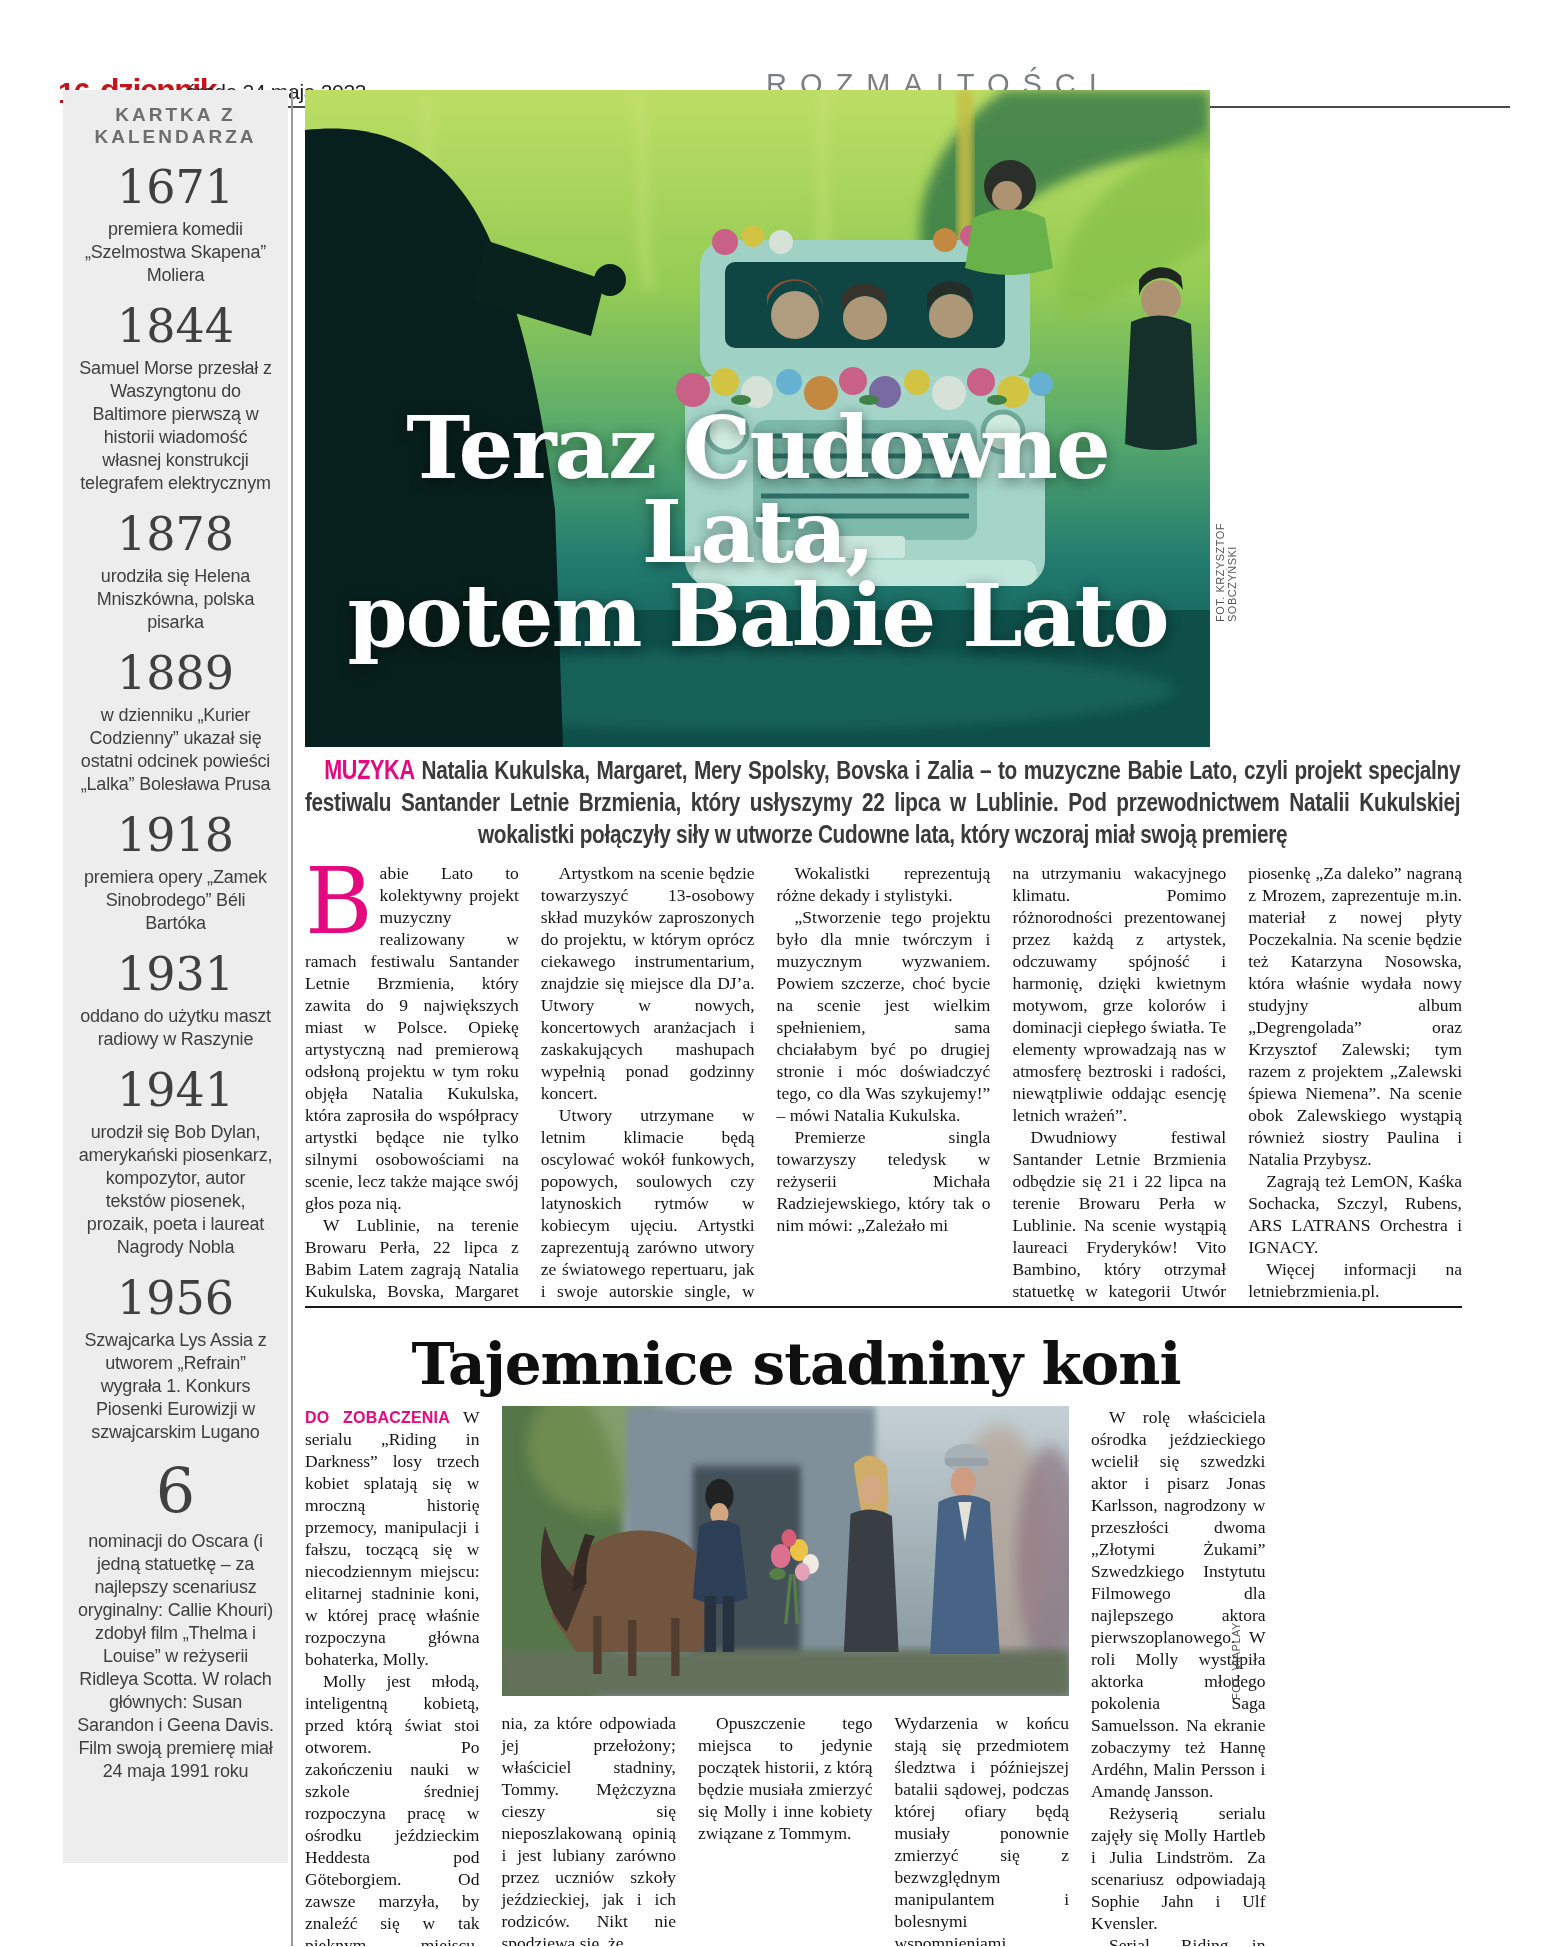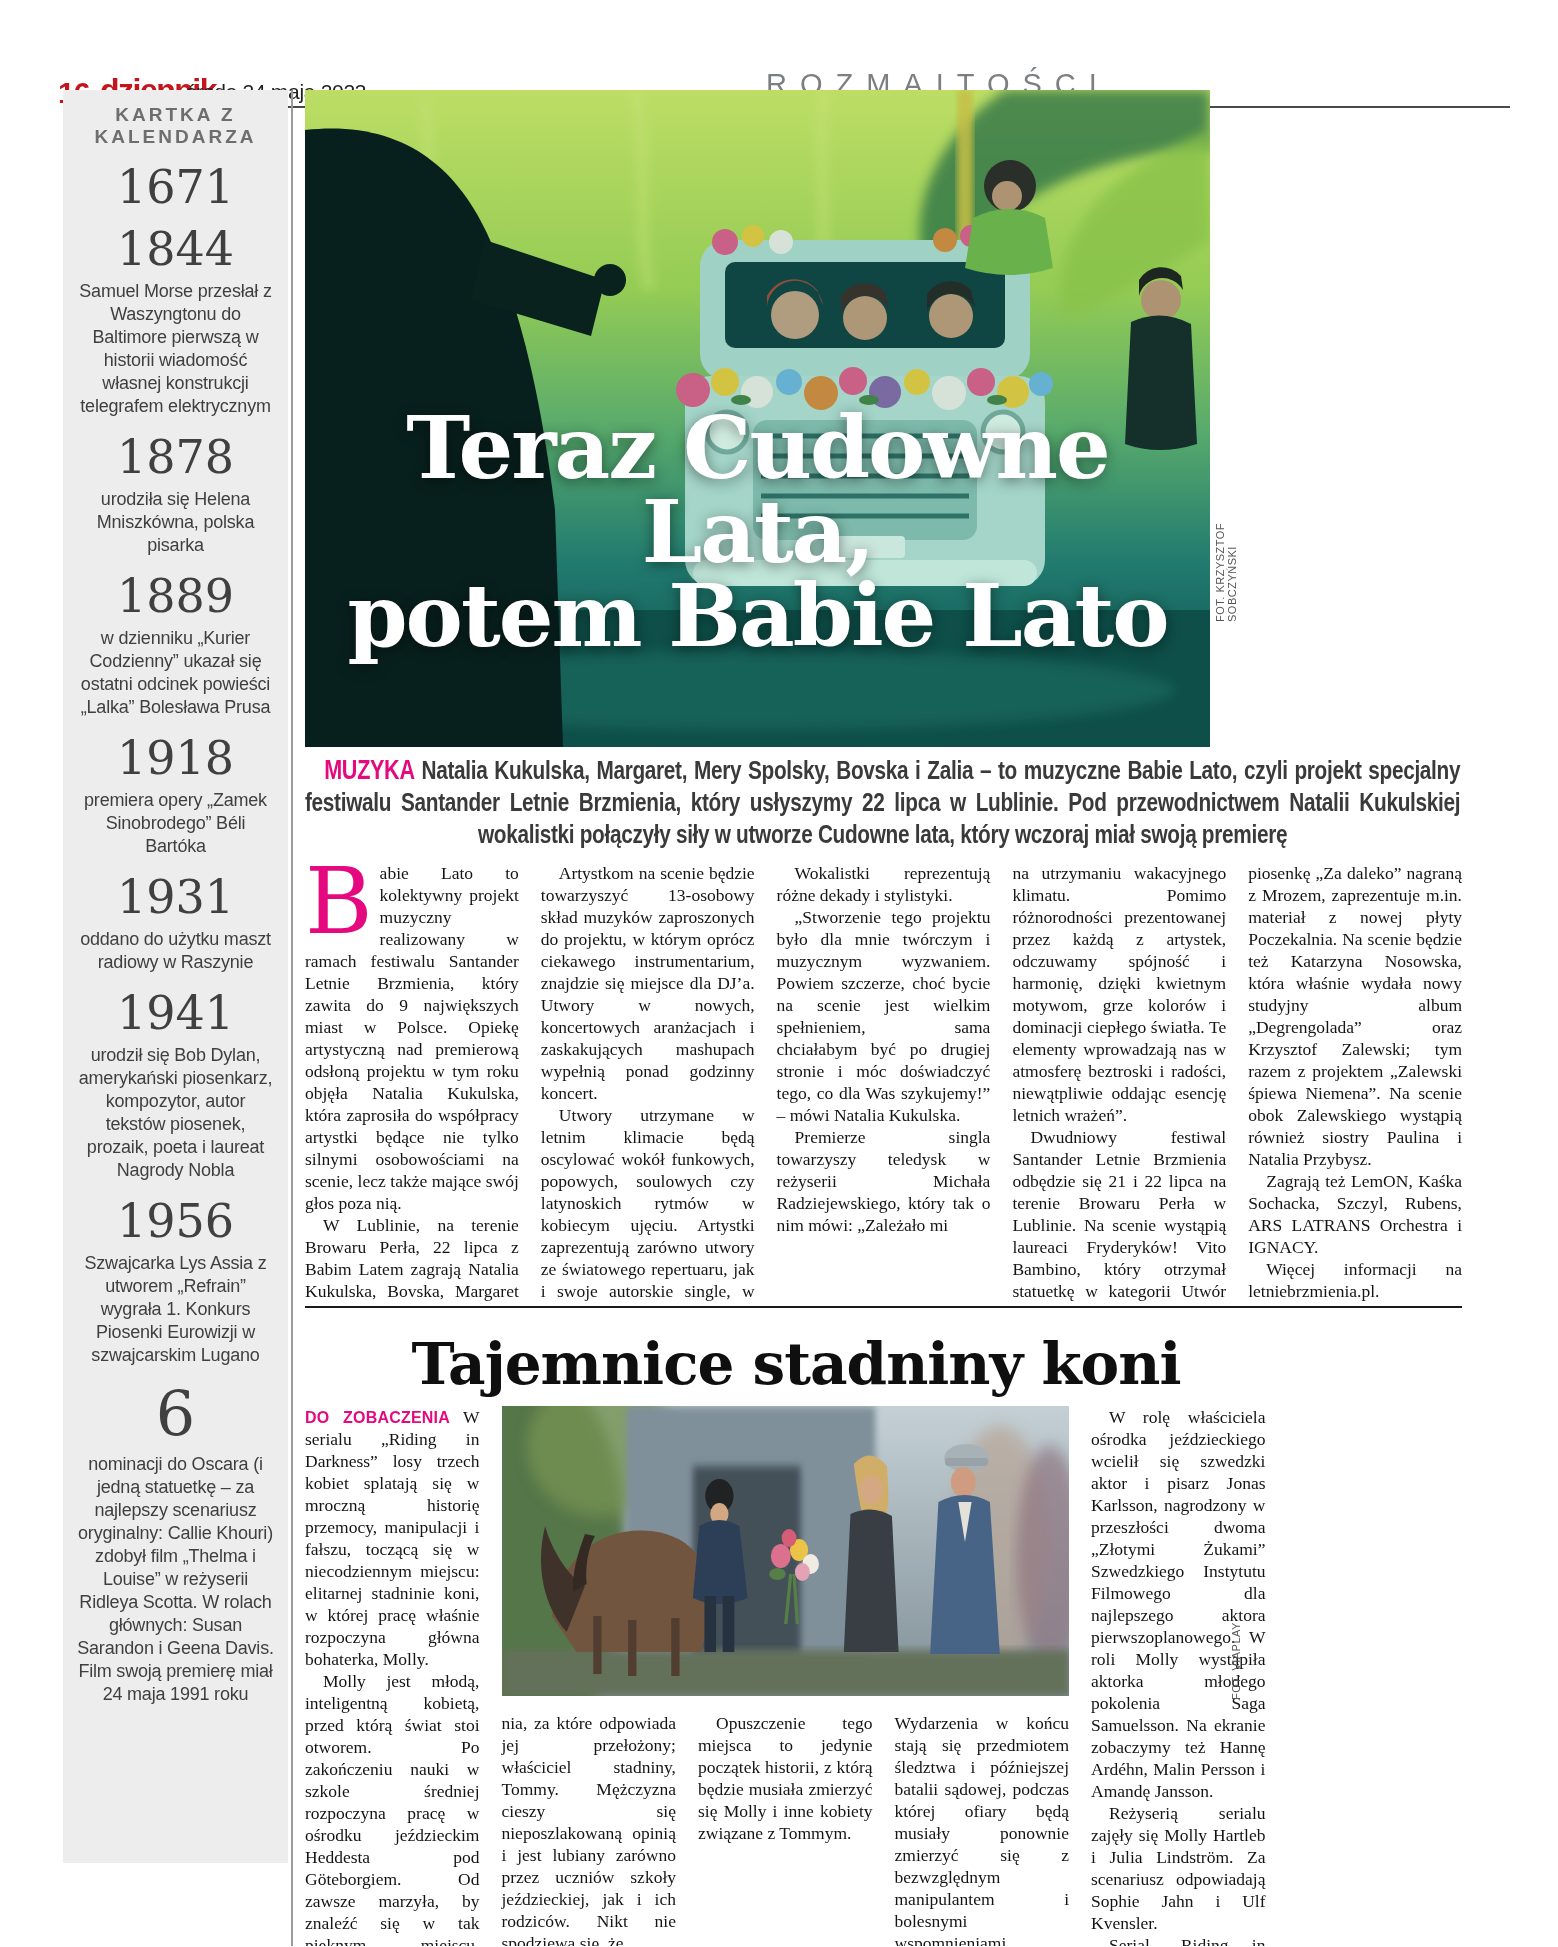--- a/index.html
+++ b/index.html
@@ -75,20 +75,21 @@
   <div class="abs masthead-sub">WSCHODNI</div>
   <div class="abs issue-date">środa 24 maja 2023</div>
   <div class="abs header-rule"></div>
   <div class="abs section-name">ROZMAITOŚCI</div>
   <div class="abs section-bar"></div>
 
   <aside class="abs sidebar">
     <h2 class="sidebar-title">KARTKA Z KALENDARZA</h2>
     <div id="calendar-entries">
         <div class="cal-year">1671</div>
+        <div class="cal-text">premiera komedii „Szelmostwa Skapena” Moliera</div>
         <div class="cal-year">1844</div>
         <div class="cal-text">Samuel Morse przesłał z Waszyngtonu do Baltimore pierwszą w historii wiadomość własnej konstrukcji telegrafem elektrycznym</div>
         <div class="cal-year">1878</div>
         <div class="cal-text">urodziła się Helena Mniszkówna, polska pisarka</div>
         <div class="cal-year">1889</div>
         <div class="cal-text">w dzienniku „Kurier Codzienny” ukazał się ostatni odcinek powieści „Lalka” Bolesława Prusa</div>
         <div class="cal-year">1918</div>
         <div class="cal-text">premiera opery „Zamek Sinobrodego” Béli Bartóka</div>
         <div class="cal-year">1931</div>
         <div class="cal-text">oddano do użytku maszt radiowy w Raszynie</div>

